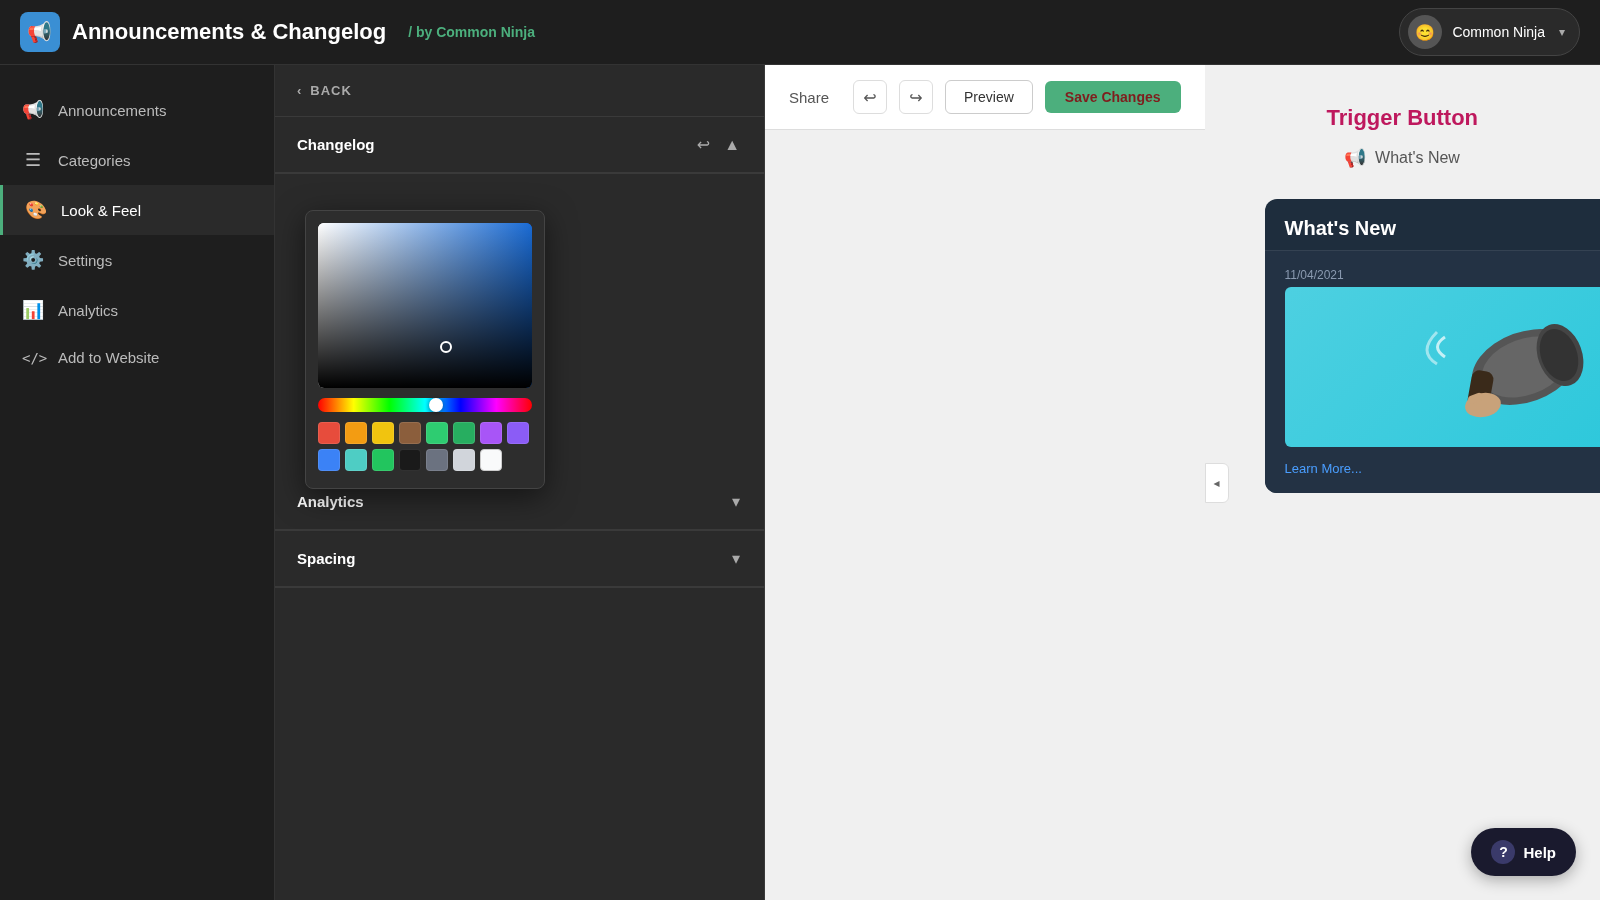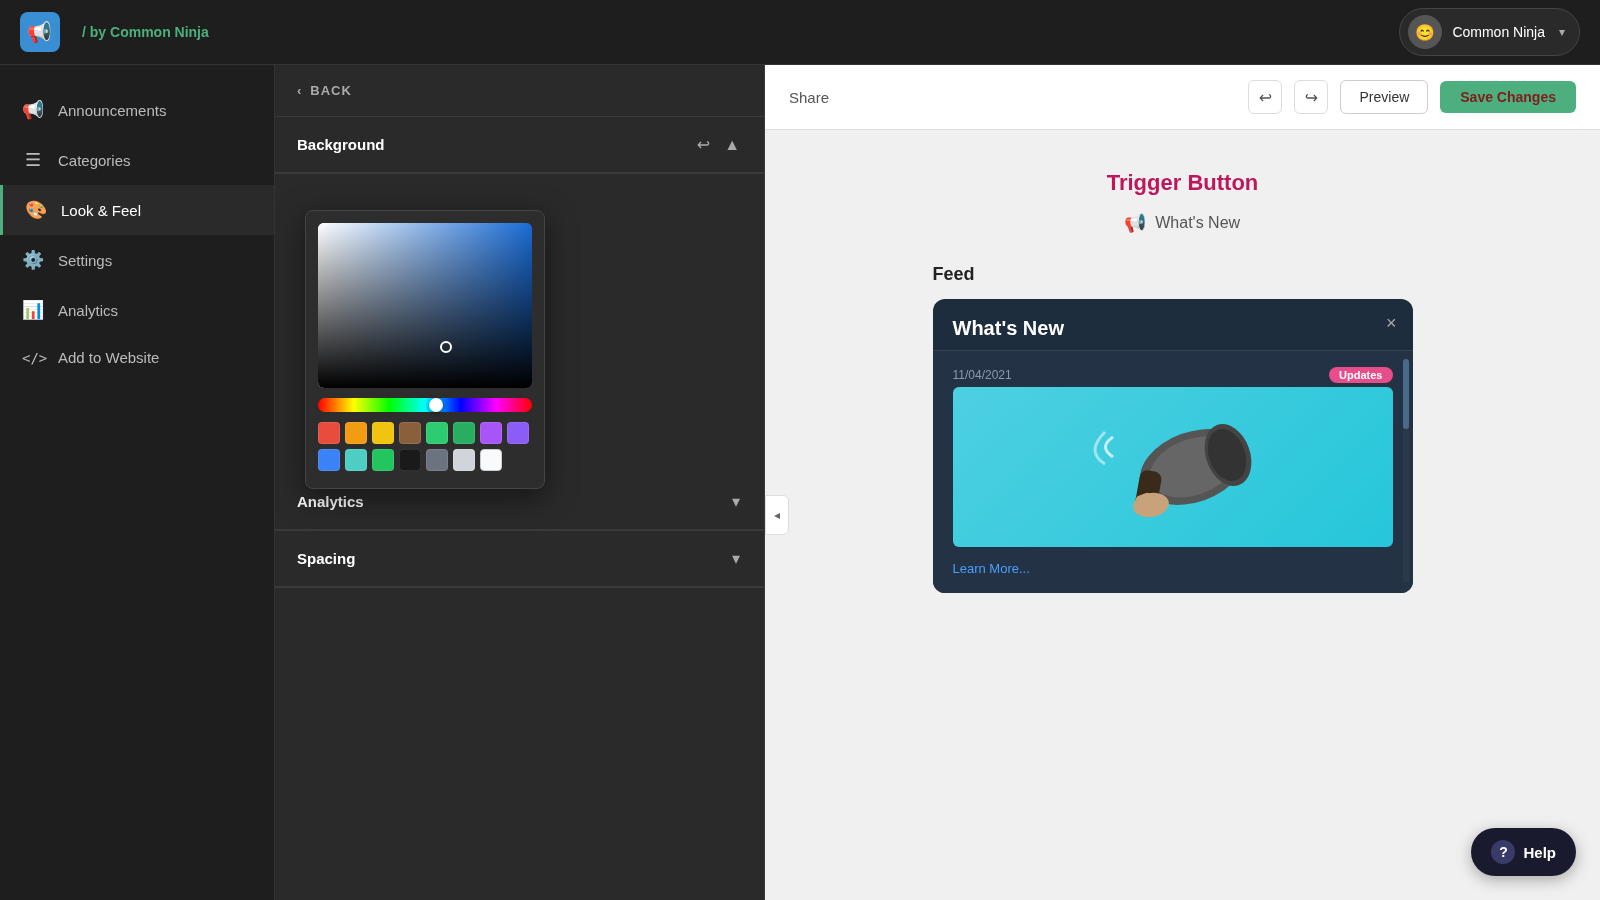--- a/index.html
+++ b/index.html
@@ -232,21 +232,21 @@
 
     .section-block {
       border-bottom: 1px solid #3a3a3a;
     }
 
     
     .preview-area {
       flex: 1;
       background: #f0f0f0;
       display: flex;
-      flex-direction: column;
+      flex-direction: row;
       overflow: hidden;
     }
 
     
     .preview-toolbar {
       background: #fff;
       height: 65px;
       display: flex; align-items: center;
       padding: 0 24px;
       border-bottom: 1px solid #ddd;
@@ -396,20 +396,21 @@
       display: flex; align-items: center; justify-content: center;
       font-size: 14px;
     }
   </style>
 </head>
 <body>
 
 <div class="top-bar">
   <div class="top-bar-logo">
     <div class="logo-icon">📢</div>
+    <span class="top-bar-title">Announcements &amp; Changelog</span>
     <span class="top-bar-by">
       <span>/ by</span> <span style="color:#4caf7d;font-weight:600;">Common Ninja</span>
     </span>
   </div>
   <div class="top-bar-right">
     <div class="user-badge">
       <div class="user-avatar">
         <span>😊</span>
       </div>
       <span class="user-name">Common Ninja</span>
@@ -448,21 +449,21 @@
   </div>
 
   <div class="panel">
     <div class="panel-back">
       <span>‹</span>
       <span>BACK</span>
     </div>
 
     <div class="section-block">
       <div class="section-header">
-        <span class="section-title">Background</span>
+        <span class="section-title">Changelog</span>
         <div class="section-controls">
           <button class="icon-btn" title="Reset">↩</button>
           <button class="icon-btn" title="Collapse">▲</button>
         </div>
       </div>
 
       <div class="color-picker">
         <div class="color-gradient">
           <div class="color-gradient-inner"></div>
           <div class="picker-dot"></div>
@@ -536,21 +537,20 @@
 
       <div class="trigger-section">
         <div class="trigger-title">Trigger Button</div>
         <div class="whats-new-trigger">
           <span class="megaphone-icon">📢</span>
           <span>What's New</span>
         </div>
       </div>
 
       <div class="feed-section">
-        <div class="feed-title">Feed</div>
 
         <div class="feed-card">
           <div class="feed-card-header">
             <span class="feed-card-title">What's New</span>
             <button class="feed-card-close">
               <span>×</span>
             </button>
           </div>
 
           <div class="feed-card-scroll">

